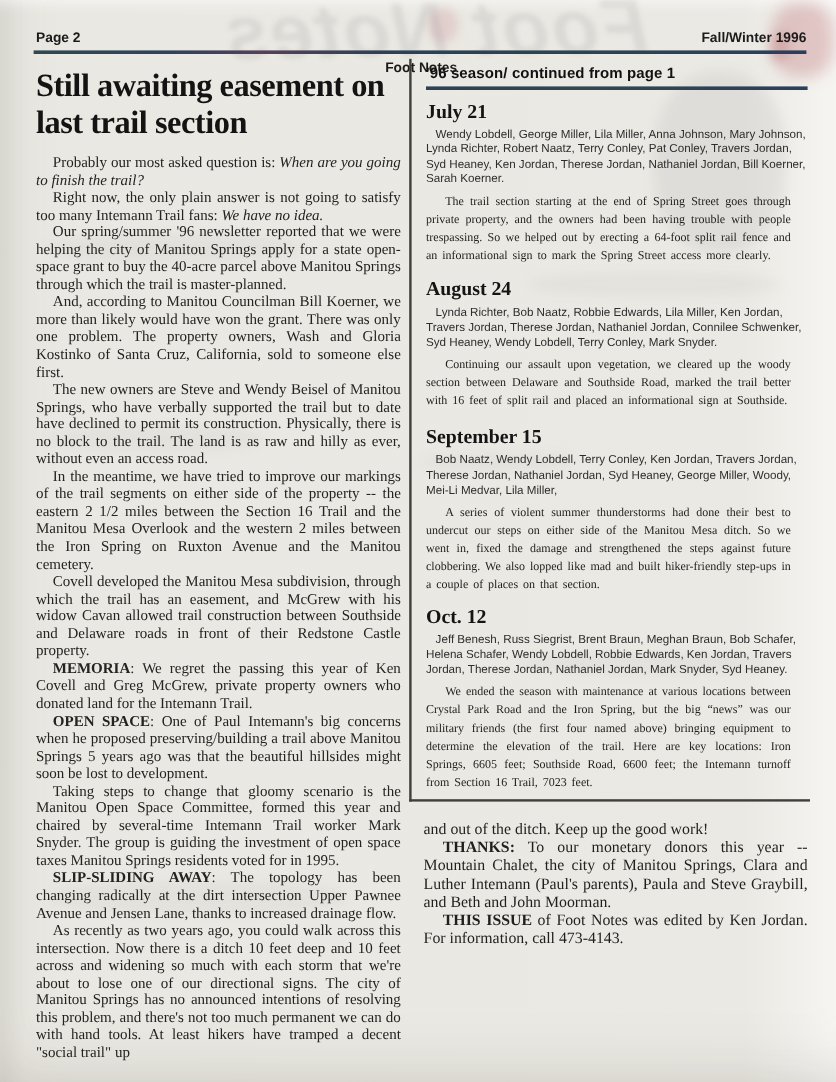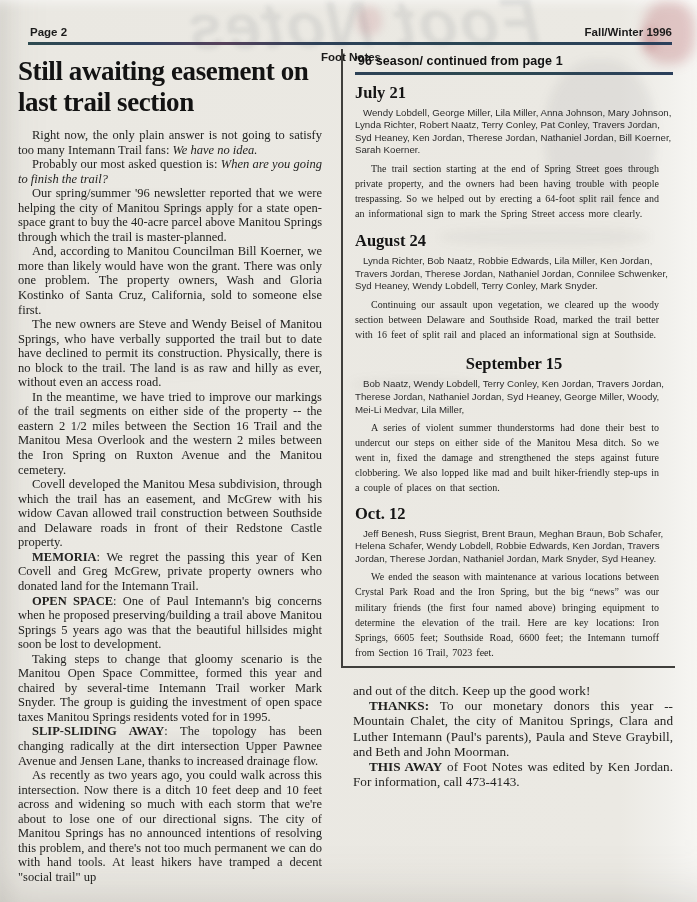--- a/index.html
+++ b/index.html
@@ -44,21 +44,21 @@
     display:flex; justify-content:space-between; align-items:baseline;
     font-family:"Liberation Sans", sans-serif; font-weight:bold; font-size:11.5px; color:#1b1b1b;
   }
   .pg-header .c { position:absolute; left:0; right:0; text-align:center;margin-top:25px; }
   .pg-rule {
     position:absolute; left:28px; top:42px; width:644px; height:2.5px;
     background:linear-gradient(90deg,#2e4a50 0%,#30415e 18%,#55405a 30%,#2c4057 45%,#2a4553 70%,#2b3f5b 100%);
   }
 
   
-  .col-left { position:absolute; left:18px; top:56px; width:304px; }
+  .col-left { position:absolute; left:30px; top:56px; width:304px; }
   .col-left h1 {
     margin:0 0 10px 0; width:302px;
     font-size:27px; line-height:31px; font-weight:bold; letter-spacing:-0.4px; color:#131313;
   }
   .col-left p.lbody {
     margin:0; font-size:12.5px; line-height:14.55px;
     text-align:justify; text-indent:14px; color:#232321;
   }
   .it { font-style:italic; }
   .bd { font-weight:bold; }
@@ -71,21 +71,21 @@
     padding:5px 2px 6px 12px;
   }
   .box-header {
     margin:0; font-family:"Liberation Sans", sans-serif; font-weight:bold;
     font-size:12.5px; color:#121212; letter-spacing:0.1px;
   }
   .box-rule { height:2.5px; margin:4px 0 0 0;
     background:linear-gradient(90deg,#2c4156 0%,#2e4950 40%,#2b3f5b 100%); }
   .season-box h3 { margin:9px 0 0 0; font-size:16.5px; line-height:18px; font-weight:bold; color:#141414; }
   .season-box h3.m2 { margin-top:11px; }
-  .season-box h3.m3 { margin-top:13px;text-align:center; }
+  .season-box h3.m3 { margin-top:13px; }
   .season-box p.names {
     margin:5px 0 0 0; font-family:"Liberation Sans", sans-serif;
     font-size:9.7px; line-height:12.6px; color:#2d2d2d; text-indent:8px; text-align:left;
   }
   .season-box p.rbody {
     margin:4px 14px 0 0; font-size:10px; line-height:15.1px;
     text-align:justify; text-indent:16px; word-spacing:1.6px; color:#1e1e1c;
   }
   .continuation { margin-top:15px; padding-left:12px; padding-right:2px; }
   .continuation p {
@@ -114,22 +114,22 @@
   <div class="pg-header">
     <span>Page 2</span>
     <span class="c">Foot Notes</span>
     <span>Fall/Winter 1996</span>
   </div>
   <div class="pg-rule"></div>
 
   <div class="col-left">
     <h1>Still awaiting easement on last trail section</h1>
     <div id="left-paras">
+        <p class="lbody"><span>Probably our most asked question is: </span><span class="it">When are you going to finish the trail?</span></p>
         <p class="lbody"><span>Right now, the only plain answer is not going to satisfy too many Intemann Trail fans: </span><span class="it">We have no idea.</span></p>
-        <p class="lbody"><span>Probably our most asked question is: </span><span class="it">When are you going to finish the trail?</span></p>
         <p class="lbody"><span>Our spring/summer '96 newsletter reported that we were helping the city of Manitou Springs apply for a state open-space grant to buy the 40-acre parcel above Manitou Springs through which the trail is master-planned.</span></p>
         <p class="lbody"><span>And, according to Manitou Councilman Bill Koerner, we more than likely would have won the grant. There was only one problem.  The property owners, Wash and Gloria Kostinko of Santa Cruz, California, sold to someone else first.</span></p>
         <p class="lbody"><span>The new owners are Steve and Wendy Beisel of Manitou Springs, who have verbally supported the trail but to date have declined to permit its construction. Physically, there is no block to the trail. The land is as raw and hilly as ever, without even an access road.</span></p>
         <p class="lbody"><span>In the meantime, we have tried to improve our markings of the trail segments on either side of the property -- the eastern 2 1/2 miles between the Section 16 Trail and the Manitou Mesa Overlook and the western 2 miles between the Iron Spring on Ruxton Avenue and the Manitou cemetery.</span></p>
         <p class="lbody"><span>Covell developed the Manitou Mesa subdivision, through which the trail has an easement, and McGrew with his widow Cavan allowed trail construction between Southside and Delaware roads in front of their Redstone Castle property.</span></p>
         <p class="lbody"><span class="bd">MEMORIA</span><span>: We regret the passing this year of Ken Covell and Greg McGrew, private property owners who donated land for the Intemann Trail.</span></p>
         <p class="lbody"><span class="bd">OPEN SPACE</span><span>: One of Paul Intemann's big concerns when he proposed preserving/building a trail above Manitou Springs 5 years ago was that the beautiful hillsides might soon be lost to development.</span></p>
         <p class="lbody"><span>Taking steps to change that gloomy scenario is the Manitou Open Space Committee, formed this year and chaired by several-time Intemann Trail worker Mark Snyder. The group is guiding the investment of open space taxes Manitou Springs residents voted for in 1995.</span></p>
         <p class="lbody"><span class="bd">SLIP-SLIDING AWAY</span><span>: The topology has been changing radically at the dirt intersection Upper Pawnee Avenue and Jensen Lane, thanks to increased drainage flow.</span></p>
         <p class="lbody"><span>As recently as two years ago, you could walk across this intersection.  Now there is a ditch 10 feet deep and 10 feet across and widening so much with each storm that we're about to lose one of our directional signs. The city of Manitou Springs has no announced intentions of resolving this problem, and there's not too much permanent we can do with hand tools. At least hikers have tramped a decent "social trail" up</span></p>
@@ -151,17 +151,17 @@
           <p class="names">Bob Naatz, Wendy Lobdell, Terry Conley, Ken Jordan, Travers Jordan, Therese Jordan, Nathaniel Jordan, Syd Heaney, George Miller, Woody, Mei-Li Medvar, Lila Miller,</p>
           <p class="rbody">A series of violent summer thunderstorms had done their best to undercut our steps on either side of the Manitou Mesa ditch. So we went in, fixed the damage and strengthened the steps against future clobbering. We also lopped like mad and built hiker-friendly step-ups in a couple of places on that section.</p>
           <h3 class="">Oct. 12</h3>
           <p class="names">Jeff Benesh, Russ Siegrist, Brent Braun, Meghan Braun, Bob Schafer, Helena Schafer, Wendy Lobdell, Robbie Edwards, Ken Jordan, Travers Jordan, Therese Jordan, Nathaniel Jordan, Mark Snyder, Syd Heaney.</p>
           <p class="rbody">We ended the season with maintenance at various locations between Crystal Park Road and the Iron Spring, but the big “news” was our military friends (the first four named above) bringing equipment to determine the elevation of the trail. Here are key locations: Iron Springs, 6605 feet; Southside Road, 6600 feet; the Intemann turnoff from Section 16 Trail, 7023 feet.</p>
         </div>
     </div>
     <div class="continuation" id="cont-paras">
         <p class=" noindent"><span>and out of the ditch. Keep up the good work!</span></p>
         <p class=""><span class="bd">THANKS:</span><span> To our monetary donors this year -- Mountain Chalet, the city of Manitou Springs, Clara and Luther Intemann (Paul's parents), Paula and Steve Graybill, and Beth and John Moorman.</span></p>
-        <p class=""><span class="bd">THIS AWAY</span><span> of Foot Notes was edited by Ken Jordan. For information, call 473-4143.</span></p>
+        <p class=""><span class="bd">THIS ISSUE</span><span> of Foot Notes was edited by Ken Jordan. For information, call 473-4143.</span></p>
       </div>
   </div>
 
 </div>
 
 </body></html>

